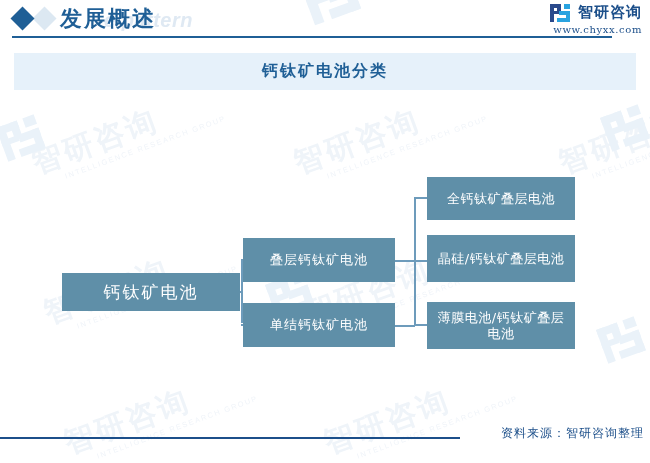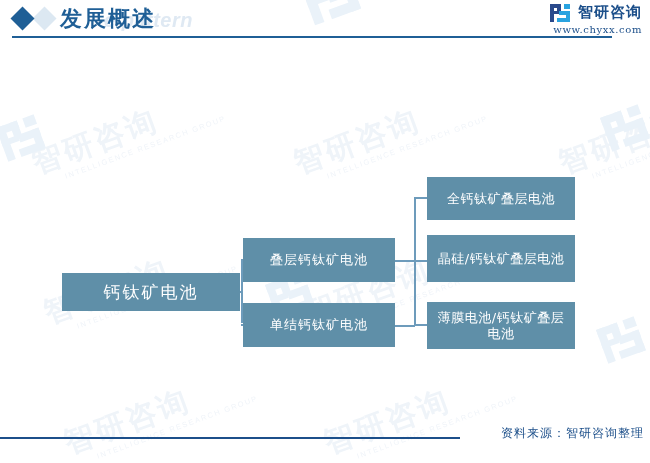--- a/index.html
+++ b/index.html
@@ -382,20 +382,23 @@
         <i class="bm5"></i>
           <i class="bm6"></i>
           <i class="bm7"></i>
           <i class="bm8"></i>
       </span>
       <span class="brand-name">智研咨询</span>
     </div>
     <div class="brand-url">www.chyxx.com</div>
   </div>
 
+  <div class="chart-title">
+    <span>钙钛矿电池分类</span>
+  </div>
 
   <div class="diagram">
 
     <div class="conn" style="left:216px; top:291px; width:27px; height:2px;"></div>
     <div class="conn" style="left:241px; top:260px; width:2px; height:63px;"></div>
     <div class="conn" style="left:241px; top:259px; width:4px; height:2px;"></div>
     <div class="conn" style="left:241px; top:324px; width:4px; height:2px;"></div>
 
     <div class="conn" style="left:395px; top:260px; width:32px; height:2px;"></div>
     <div class="conn" style="left:414px; top:198px; width:2px; height:128px;"></div>

